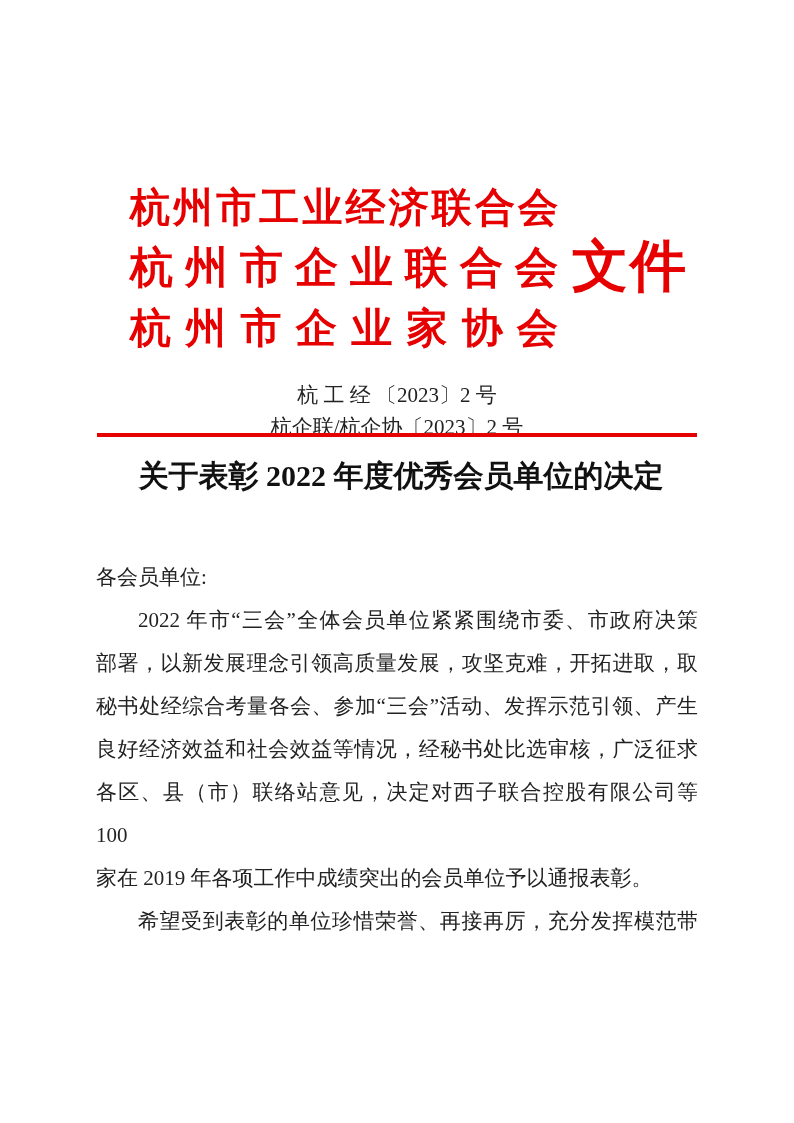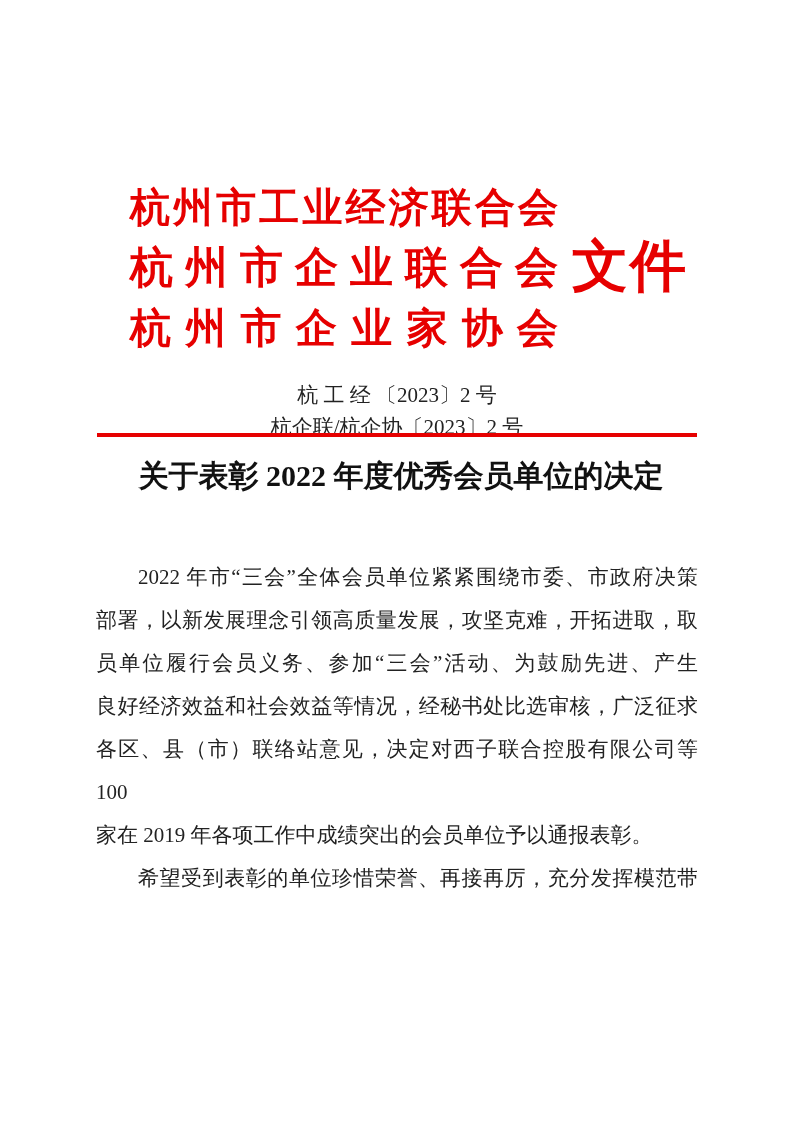--- a/index.html
+++ b/index.html
@@ -106,22 +106,23 @@
   <div class="doc-numbers">
     <div>杭 工 经 〔2023〕2 号</div>
     <div>杭企联/杭企协〔2023〕2 号</div>
   </div>
 
   <div class="red-rule"></div>
 
   <h1 class="title">关于表彰 2022 年度优秀会员单位的决定</h1>
 
   <div class="body-text">
+    <div class="line">各会员单位:</div>
     <div class="line justify indent">2022 年市“三会”全体会员单位紧紧围绕市委、市政府决策</div>
     <div class="line justify">部署，以新发展理念引领高质量发展，攻坚克难，开拓进取，取</div>
-    <div class="line justify">员单位履行会员义务、参加“三会”活动、为鼓励先进、产生</div>
+    <div class="line justify">秘书处经综合考量各会、参加“三会”活动、发挥示范引领、产生</div>
     <div class="line justify">良好经济效益和社会效益等情况，经秘书处比选审核，广泛征求</div>
     <div class="line justify">各区、县（市）联络站意见，决定对西子联合控股有限公司等 100</div>
     <div class="line">家在 2019 年各项工作中成绩突出的会员单位予以通报表彰。</div>
     <div class="line justify indent">希望受到表彰的单位珍惜荣誉、再接再厉，充分发挥模范带</div>
   </div>
 
 </div>
 
 </body></html>

